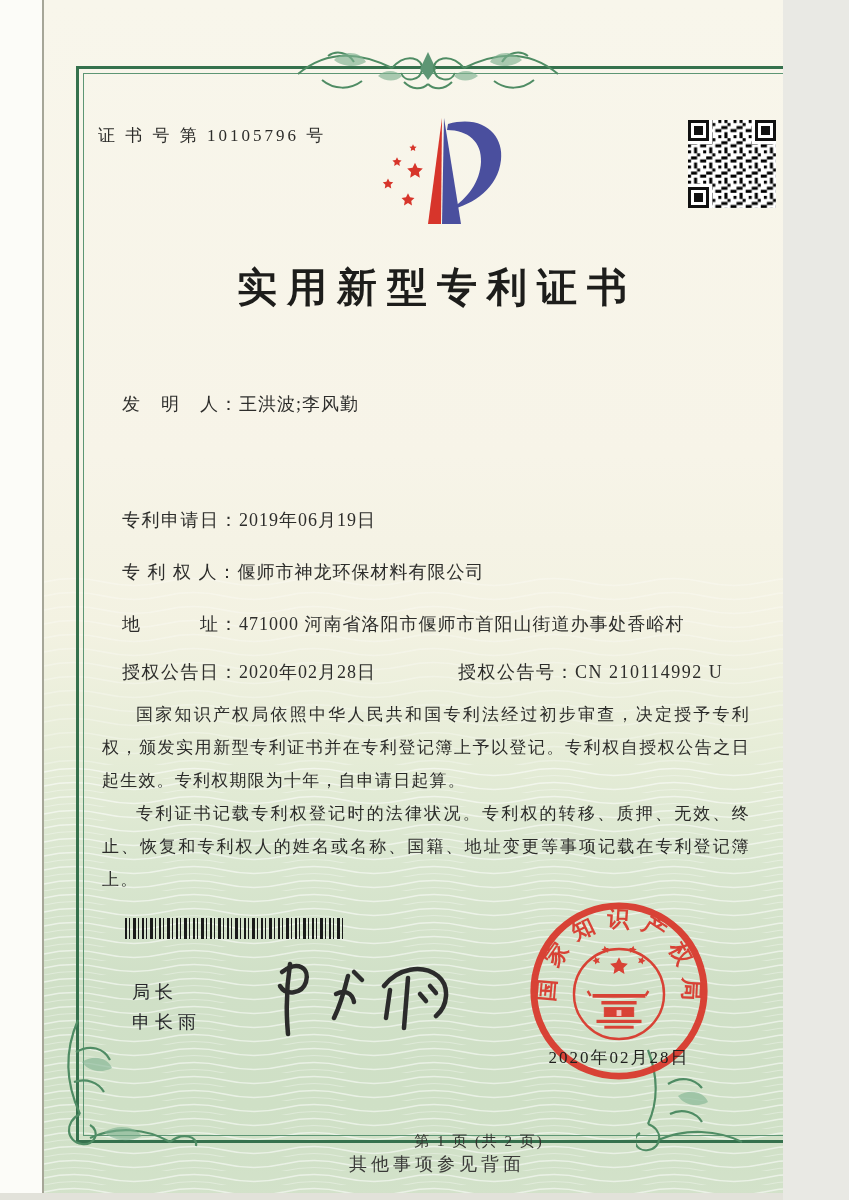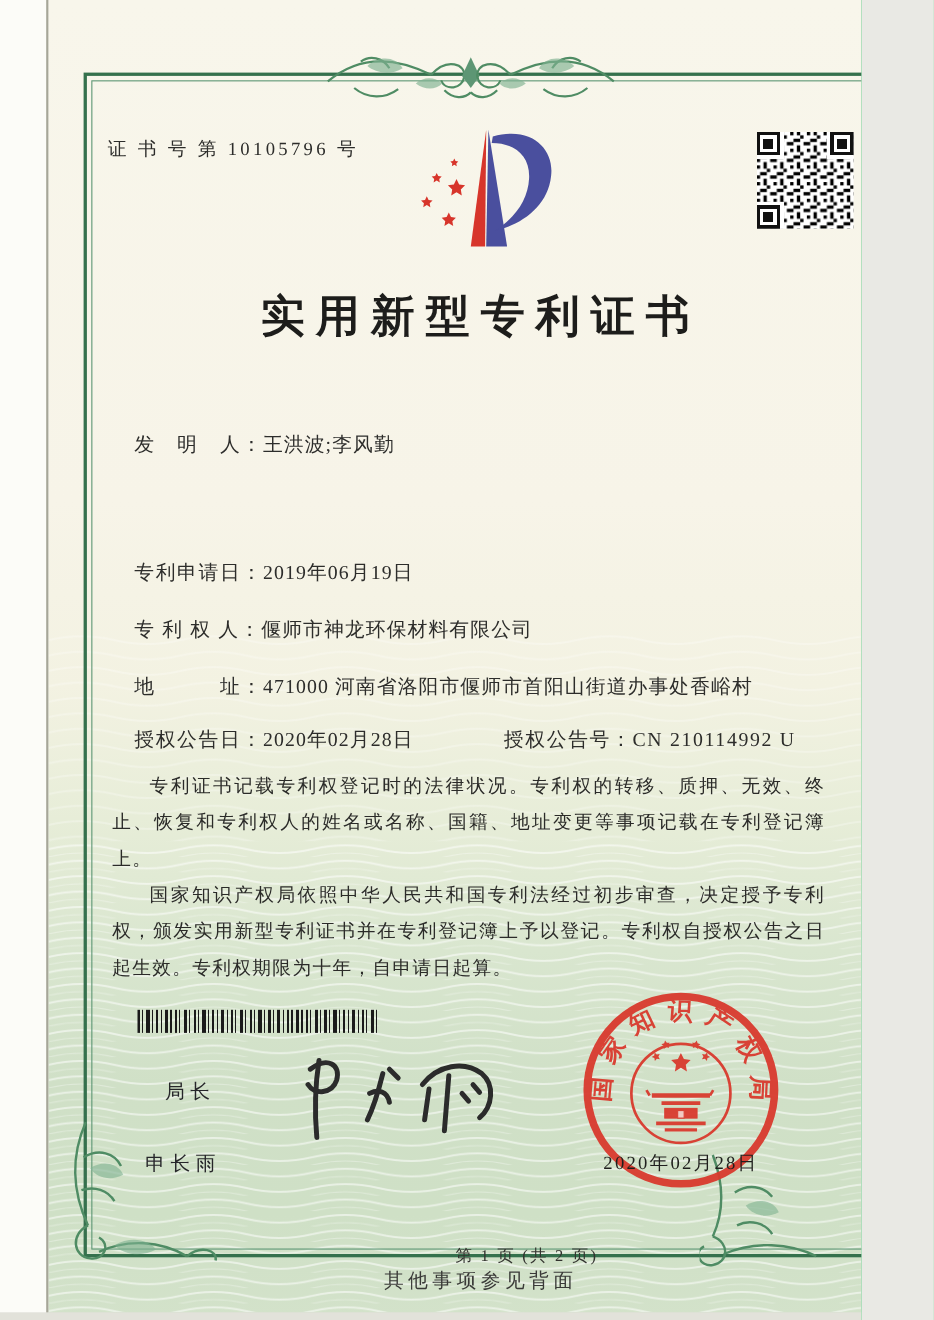--- a/index.html
+++ b/index.html
@@ -1,17 +1,17 @@
 <!DOCTYPE html>
 <html><head>
 <meta charset="utf-8">
 <style>
   html,body{margin:0;padding:0;}
   body{background:#e9e9e4;font-family:"Liberation Serif","DejaVu Serif",serif;}
-  .page{position:relative;width:783px;height:1200px;overflow:hidden;background:#22c55e;}
+  .page{position:relative;width:783px;height:1200px;overflow:hidden;background:#eab308;}
   .sheet{position:absolute;inset:0;
     background:linear-gradient(180deg,#f8f6eb 0%,#f7f4e8 38%,#f3f2e2 52%,#e7edd8 62%,#d9e6cf 72%,#d0e0c7 82%,#cfe0c6 92%,#d3e2ca 100%);}
   .scan-strip{position:absolute;left:0;top:0;width:42px;height:100%;background:#fcfcf8;border-right:2px solid #a6a698;}
   .scan-bottom{position:absolute;left:0;bottom:0;width:100%;height:7px;background:#e2e2da;}
   .waves{position:absolute;left:44px;right:0;pointer-events:none;}
   .waves svg{display:block;width:100%;height:100%;}
   .waves.w1{top:575px;height:190px;opacity:.28;}
   .waves.w2{top:765px;height:428px;opacity:.55;}
   .frame-outer{position:absolute;left:76px;top:66px;width:722px;height:1071px;border:3px solid #35714d;}
   .frame-inner{position:absolute;inset:4px;border:1px solid #5d9674;}
@@ -21,22 +21,22 @@
   .doc-title{position:absolute;left:76px;top:248px;width:722px;text-align:center;
     font-size:40px;font-weight:700;letter-spacing:10px;color:#1d1d1b;margin-top:12px;}
   .field-row{position:absolute;left:122px;font-size:18px;color:#2d2d2b;letter-spacing:1.5px;white-space:nowrap;}
   .field-row .val{letter-spacing:1px;}
   .grant-no{position:absolute;left:458px;top:660px;font-size:18px;color:#2d2d2b;letter-spacing:1.5px;white-space:nowrap;}
   .paragraphs{position:absolute;left:102px;top:698px;width:648px;}
   .paragraphs p{margin:0;text-indent:2em;font-size:17px;line-height:33px;letter-spacing:1.2px;
     color:#2b2b29;text-align:justify;}
   .barcode{position:absolute;left:125px;top:918px;width:218px;height:21px;
     background:repeating-linear-gradient(90deg,#1a1a1a 0 2px,transparent 2px 4px,#1a1a1a 4px 5px,transparent 5px 8px,#1a1a1a 8px 11px,transparent 11px 13px,#1a1a1a 13px 14px,transparent 14px 17px);}
-  .sig-title{position:absolute;left:150px;top:980px;font-size:18px;letter-spacing:5px;color:#26262a;}
-  .sig-name{position:absolute;left:132px;top:1046px;font-size:18px;letter-spacing:5px;color:#26262a;}
+  .sig-title{position:absolute;left:132px;top:980px;font-size:18px;letter-spacing:5px;color:#26262a;}
+  .sig-name{position:absolute;left:132px;top:1010px;font-size:18px;letter-spacing:5px;color:#26262a;}
   .signature{position:absolute;left:252px;top:950px;width:215px;height:100px;}
   .seal{position:absolute;left:526px;top:898px;width:186px;height:186px;opacity:.95;}
   .seal-date{position:absolute;left:516px;top:1046px;width:206px;text-align:center;
     font-size:17px;letter-spacing:2px;color:#1f1f1d;font-weight:500;}
   .page-footer{position:absolute;left:76px;top:1132px;width:722px;text-align:center;
     font-size:15px;letter-spacing:2px;color:#33332f;padding-left:42px;}
   .back-note{position:absolute;left:76px;top:1152px;width:722px;text-align:center;
     font-size:18px;letter-spacing:4px;color:#3a3a38;}
   .orn{position:absolute;pointer-events:none;}
   .orn-top{left:294px;top:40px;width:268px;height:68px;}
@@ -206,22 +206,22 @@
     <span class="lbl">地　　　址：</span><span class="val">471000 河南省洛阳市偃师市首阳山街道办事处香峪村</span>
   </div>
   <div class="field-row" style="top:660px">
     <span class="lbl">授权公告日：</span><span class="val">2020年02月28日</span>
   </div>
   <div class="grant-no">
     <span class="lbl">授权公告号：</span><span class="val">CN 210114992 U</span>
   </div>
 
   <div class="paragraphs">
+    <p>国家知识产权局依照中华人民共和国专利法经过初步审查，决定授予专利权，颁发实用新型专利证书并在专利登记簿上予以登记。专利权自授权公告之日起生效。专利权期限为十年，自申请日起算。</p>
     <p>专利证书记载专利权登记时的法律状况。专利权的转移、质押、无效、终止、恢复和专利权人的姓名或名称、国籍、地址变更等事项记载在专利登记簿上。</p>
-    <p>国家知识产权局依照中华人民共和国专利法经过初步审查，决定授予专利权，颁发实用新型专利证书并在专利登记簿上予以登记。专利权自授权公告之日起生效。专利权期限为十年，自申请日起算。</p>
   </div>
 
   <div class="barcode"></div>
 
   <div class="sig-title">局长</div>
   <div class="sig-name">申长雨</div>
   <div class="signature">
     <svg viewBox="0 0 215 100" width="215" height="100">
       <g fill="none" stroke="#2b2b2b" stroke-width="4.5" stroke-linecap="round">
         <path d="M30,22 C46,10 58,18 54,32 C50,44 34,46 28,36"></path>

